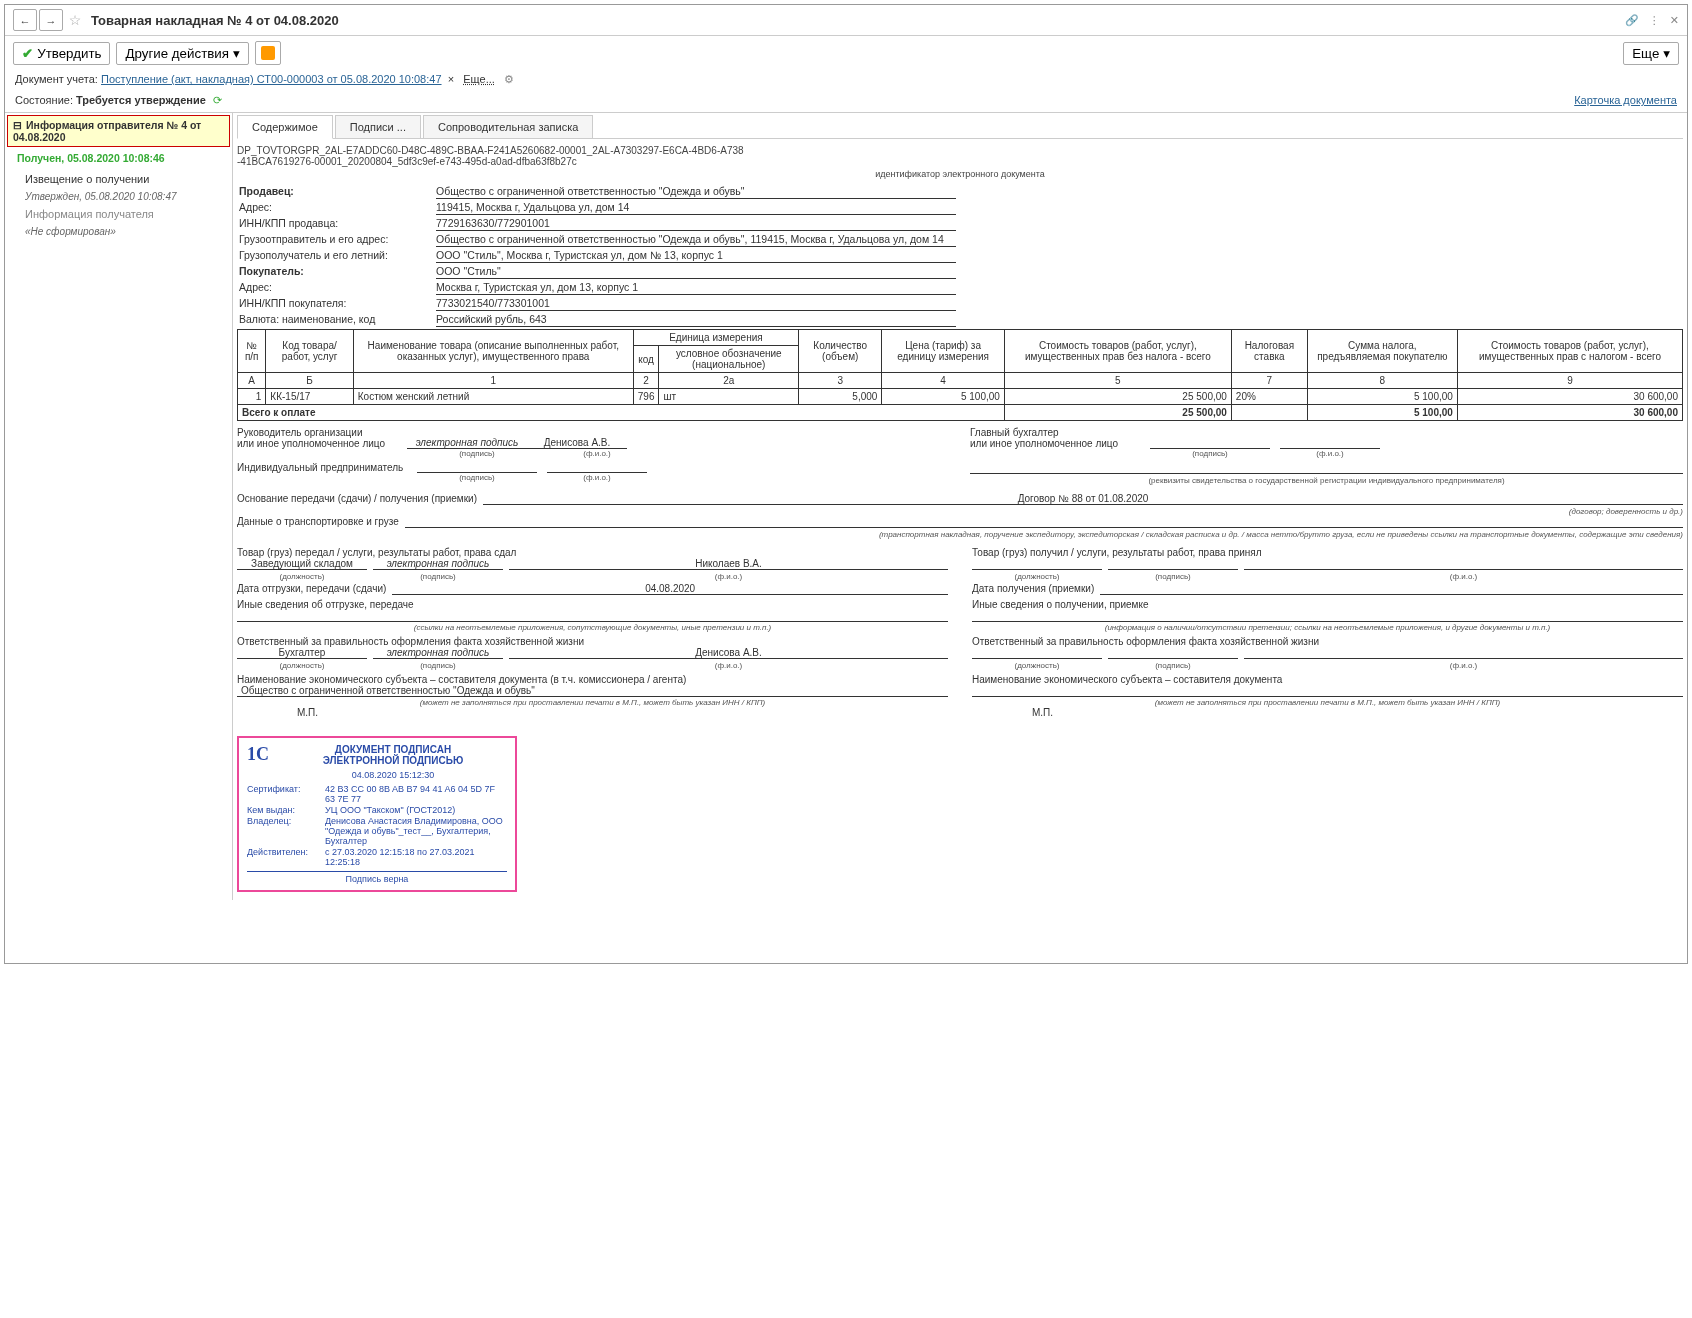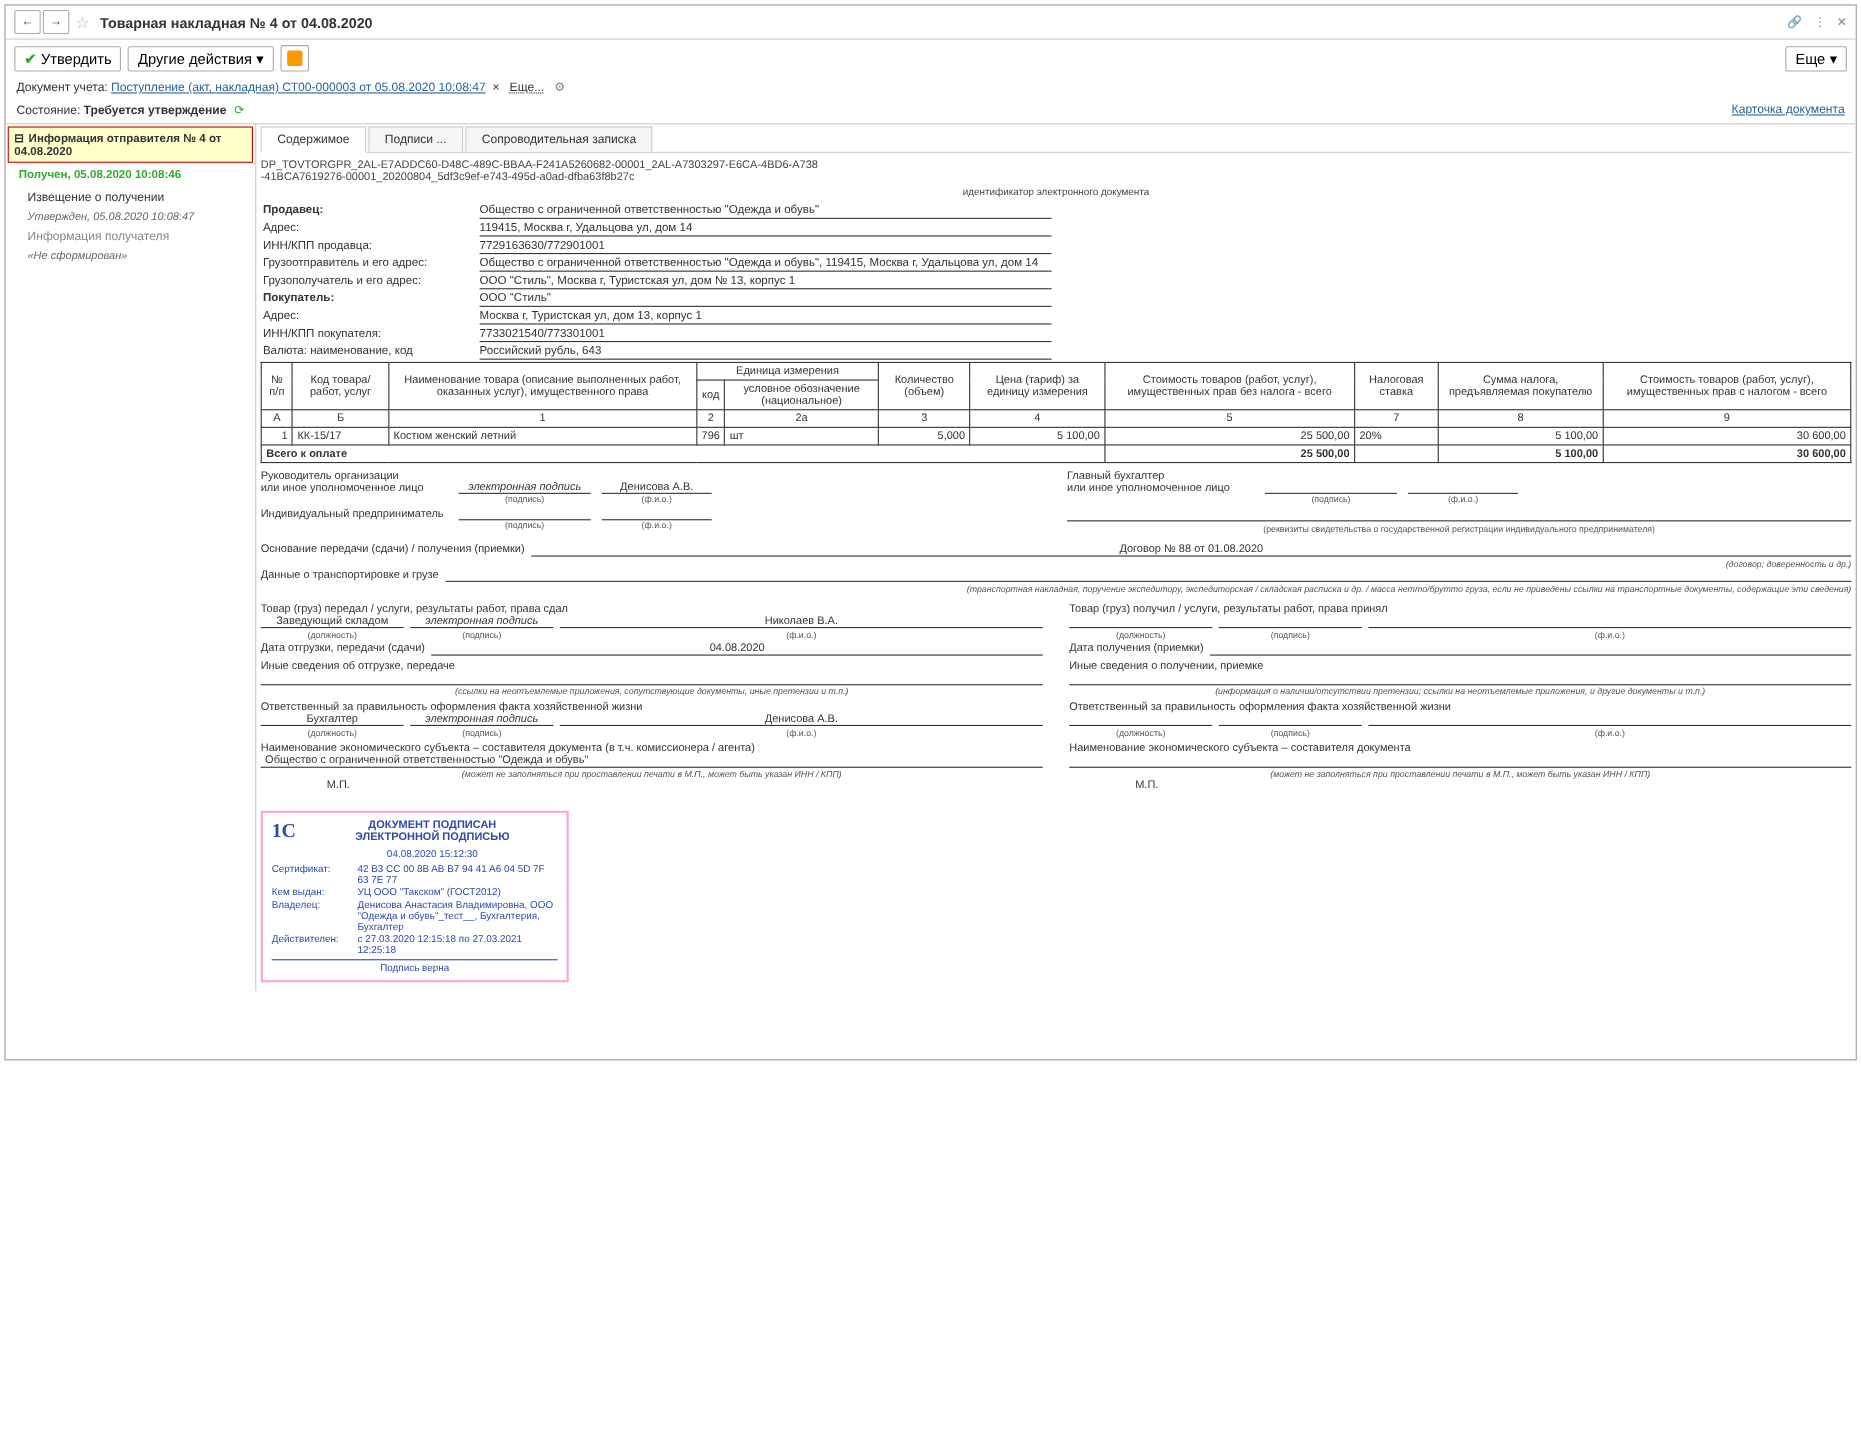--- a/index.html
+++ b/index.html
@@ -66,21 +66,21 @@
 .tiny { font-size: 8px; text-align: center; color: #555; }
 
 .two-col { display: flex; gap: 24px; margin-top: 8px; font-size: 10px; }
 .two-col > div { flex: 1; }
 .field-row { display: flex; align-items: flex-start; gap: 6px; margin-bottom: 2px; }
 .field-row .lbl2 { white-space: nowrap; }
 .underline-fill { border-bottom: 1px solid #333; flex: 1; min-height: 12px; text-align: center; padding: 0 4px; }
 
 .note { font-size: 8px; font-style: italic; color: #555; text-align: center; margin-top: 1px; }
 
-.stamp { border: 2px solid #f9a8d4; width: 280px; padding: 6px 8px; margin-top: 18px; font-size: 9px; color: #2a4ba8; }
+.stamp { border: 2px solid #ec4899; width: 280px; padding: 6px 8px; margin-top: 18px; font-size: 9px; color: #2a4ba8; }
 .stamp-hdr { text-align: center; font-weight: bold; font-size: 10px; margin-bottom: 4px; }
 .stamp-row { display: flex; margin-bottom: 1px; }
 .stamp-lbl { width: 78px; }
 .stamp-val { flex: 1; }
 .stamp-foot { border-top: 1px solid #2a4ba8; margin-top: 4px; padding-top: 2px; text-align: center; }
 .logo1c { font-size: 18px; font-weight: bold; font-family: serif; }
 
 .mp { padding-left: 60px; font-size: 10px; }
 </style>
 </head>
@@ -168,21 +168,21 @@
             </tr>
         <tr>
               <td class="lbl">ИНН/КПП продавца:</td>
               <td class="val">7729163630/772901001</td>
             </tr>
         <tr>
               <td class="lbl">Грузоотправитель и его адрес:</td>
               <td class="val">Общество с ограниченной ответственностью "Одежда и обувь", 119415, Москва г, Удальцова ул, дом 14</td>
             </tr>
         <tr>
-              <td class="lbl">Грузополучатель и его адрес:</td>
+              <td class="lbl">Грузополучатель и его летний:</td>
               <td class="val">ООО "Стиль", Москва г, Туристская ул, дом № 13, корпус 1</td>
             </tr>
         <tr>
               <td class="lbl" style="font-weight:bold">Покупатель:</td>
               <td class="val">ООО "Стиль"</td>
             </tr>
         <tr>
               <td class="lbl">Адрес:</td>
               <td class="val">Москва г, Туристская ул, дом 13, корпус 1</td>
             </tr>
@@ -248,21 +248,21 @@
           <td></td>
           <td class="num">5 100,00</td>
           <td class="num">30 600,00</td>
         </tr>
       </tbody>
         </table>
 
       <div class="sig-block">
         <div class="sig-row">
           <div class="sig-col">
-            <div style="display:flex;align-items:flex-end;gap:10px">
+            <div style="display:flex;align-items:flex-end;">
               <span style="width:170px;white-space:pre-line">Руководитель организации
 или иное уполномоченное лицо</span>
               <span class="u-line u-italic" style="min-width:120px">электронная подпись</span>
               <span class="u-line" style="min-width:100px">Денисова А.В.</span>
             </div>
             <div style="display:flex;gap:10px">
                 <span style="width:170px"></span>
                 <span class="tiny" style="min-width:120px">(подпись)</span>
                 <span class="tiny" style="min-width:100px">(ф.и.о.)</span>
               </div>

